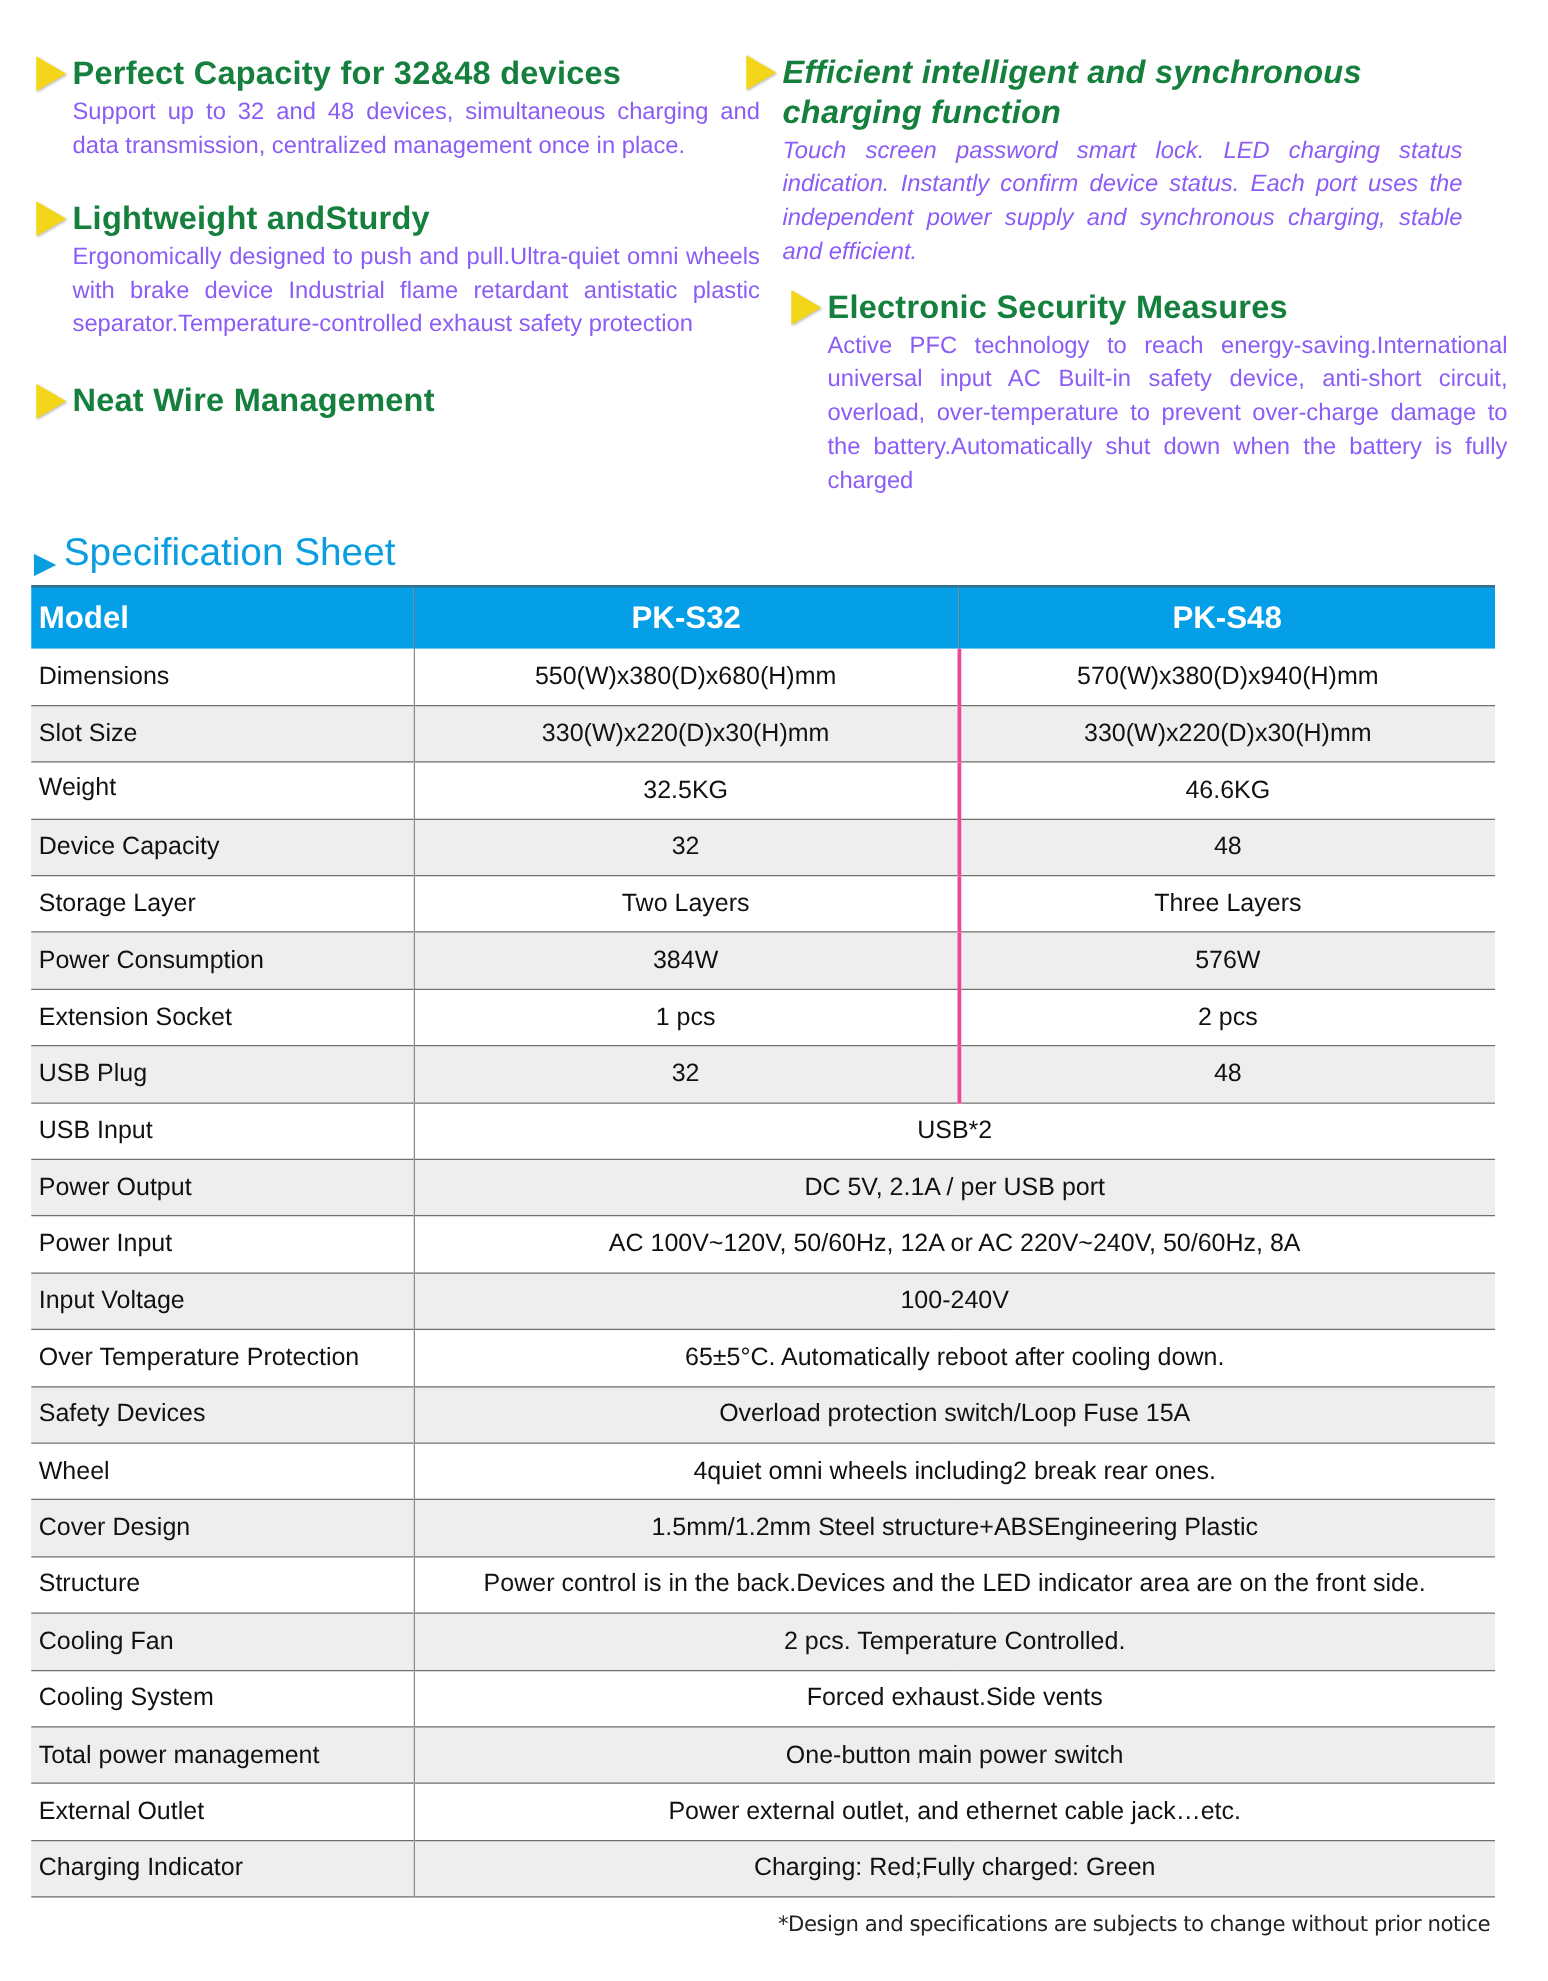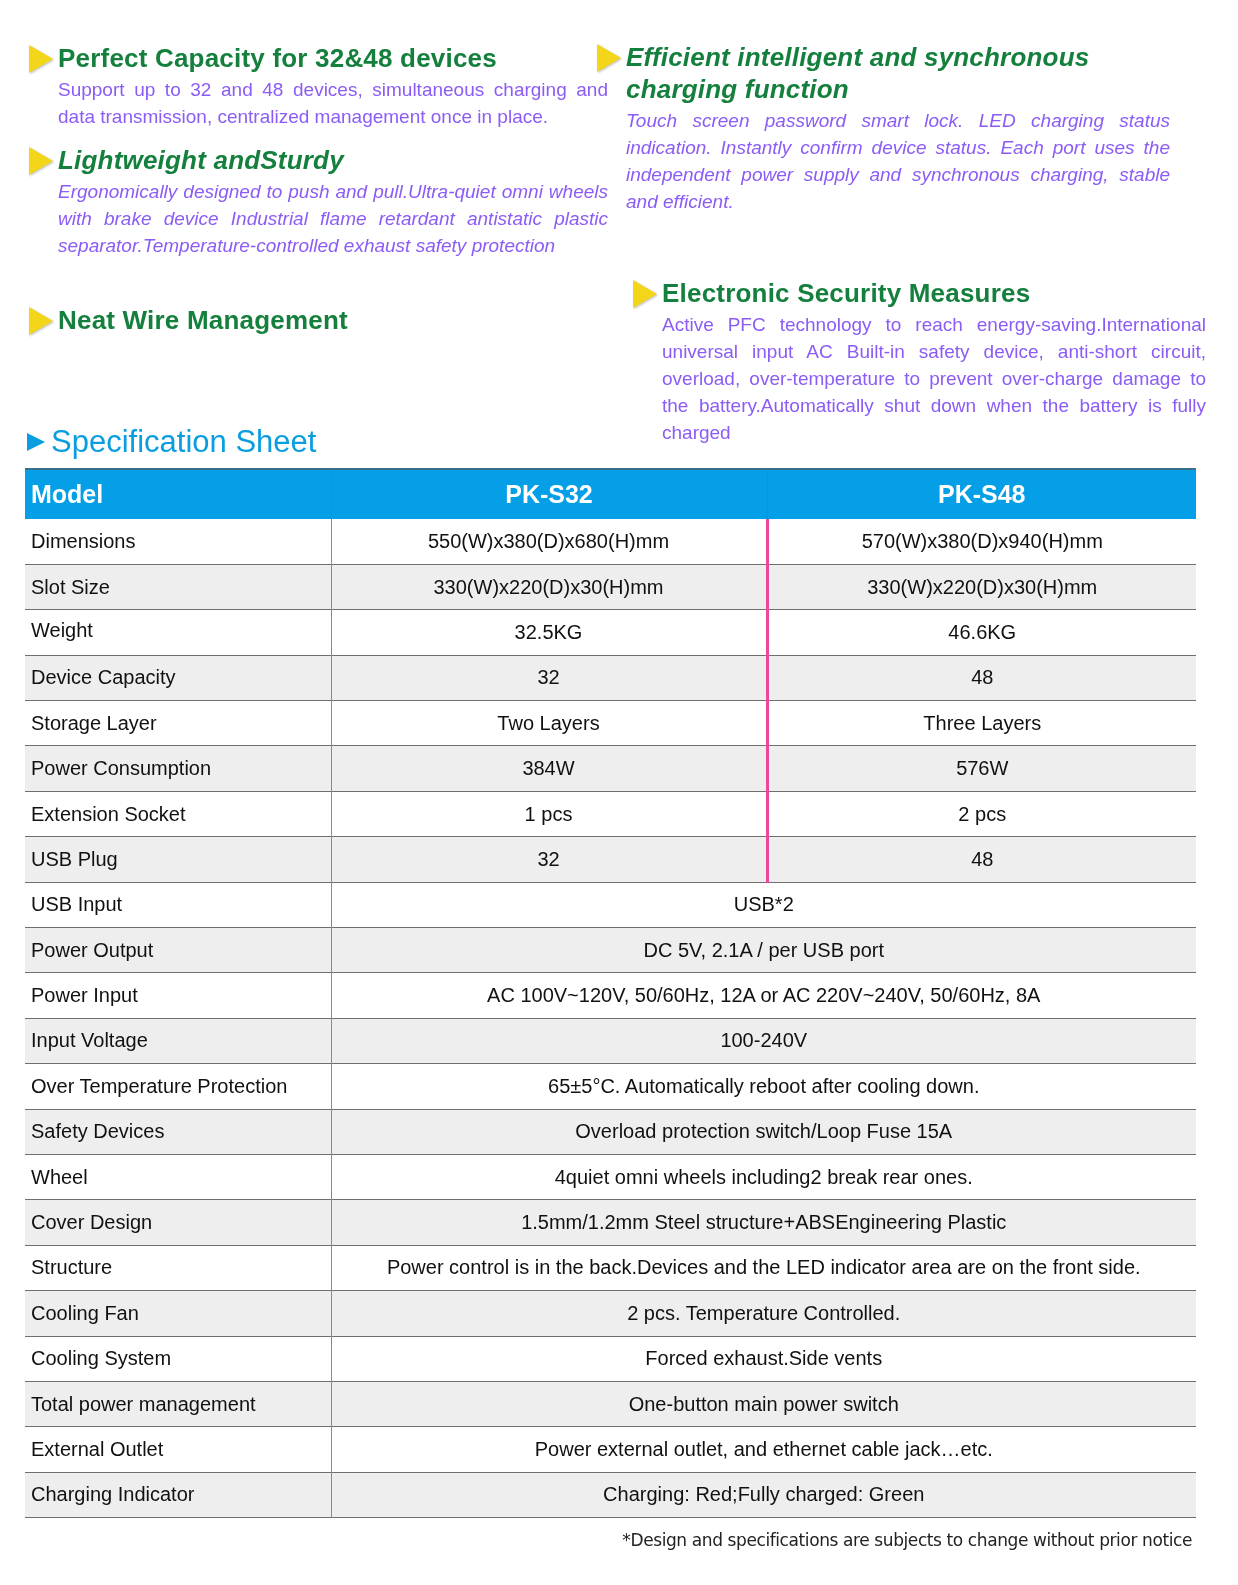--- a/index.html
+++ b/index.html
@@ -18,21 +18,21 @@
     letter-spacing: 0.2px;
   }
   .feature .body {
     font-size: 19px; line-height: 27px; color: #8b5cf6; text-align: justify;
     margin-left: 30px; margin-top: 2px;
   }
   .left-col .body { width: 550px; }
   .right-col .body { width: 544px; }
 
   .spec-title {
-    position: absolute; left: 27px; top: 422px; display: flex; align-items: center;
+    position: absolute; left: 27px; top: 422px; display: flex; align-items: flex-end;
     color: #0a9ee0; font-size: 31px; line-height: 40px;
   }
   .spec-title .play { width: 18px; height: 20px; margin-right: 6px; }
 
   table.spec {
     position: absolute; left: 25px; top: 468px; width: 1171px;
     border-collapse: collapse; font-size: 20px;
   }
   table.spec td, table.spec th { height: 45.4px; padding: 0 6px; }
   table.spec thead th {
@@ -60,21 +60,21 @@
   <div class="feature left-col" style="left:28px; top:42px;">
     <div class="head">
       <svg class="tri" viewBox="0 0 26 30">
           <polygon points="1,1 25,15 1,29" fill="#f3d51a"></polygon>
         </svg>
       <div class="title">Perfect Capacity for 32&amp;48 devices</div>
     </div>
     <div class="body">Support up to 32 and 48 devices, simultaneous charging and data transmission, centralized management once in place.</div>
   </div>
 
-  <div class="feature left-col" style="left:28px; top:144px;font-style:italic;">
+  <div class="feature left-col" style="left:28px; top:158px;">
     <div class="head">
       <svg class="tri" viewBox="0 0 26 30">
           <polygon points="1,1 25,15 1,29" fill="#f3d51a"></polygon>
         </svg>
       <div class="title">Lightweight andSturdy</div>
     </div>
     <div class="body">Ergonomically designed to push and pull.Ultra-quiet omni wheels with brake device Industrial flame retardant antistatic plastic separator.Temperature-controlled exhaust safety protection</div>
   </div>
 
   <div class="feature left-col" style="left:28px; top:304px;">
@@ -89,21 +89,21 @@
   <div class="feature right-col" style="left:596px; top:41px;font-style:italic;">
     <div class="head">
       <svg class="tri" viewBox="0 0 26 30">
           <polygon points="1,1 25,15 1,29" fill="#f3d51a"></polygon>
         </svg>
       <div class="title" style="width:520px;">Efficient intelligent and synchronous charging function</div>
     </div>
     <div class="body">Touch screen password smart lock. LED charging status indication. Instantly confirm device status. Each port uses the independent power supply and synchronous charging, stable and efficient.</div>
   </div>
 
-  <div class="feature right-col" style="left:632px; top:229px;margin-top:48px;">
+  <div class="feature right-col" style="left:632px; top:229px;">
     <div class="head">
       <svg class="tri" viewBox="0 0 26 30">
           <polygon points="1,1 25,15 1,29" fill="#f3d51a"></polygon>
         </svg>
       <div class="title">Electronic Security Measures</div>
     </div>
     <div class="body">Active PFC technology to reach energy-saving.International universal input  AC Built-in safety device, anti-short circuit, overload, over-temperature to prevent over-charge damage to the battery.Automatically shut down when the battery is fully charged</div>
   </div>
 </div>
 

